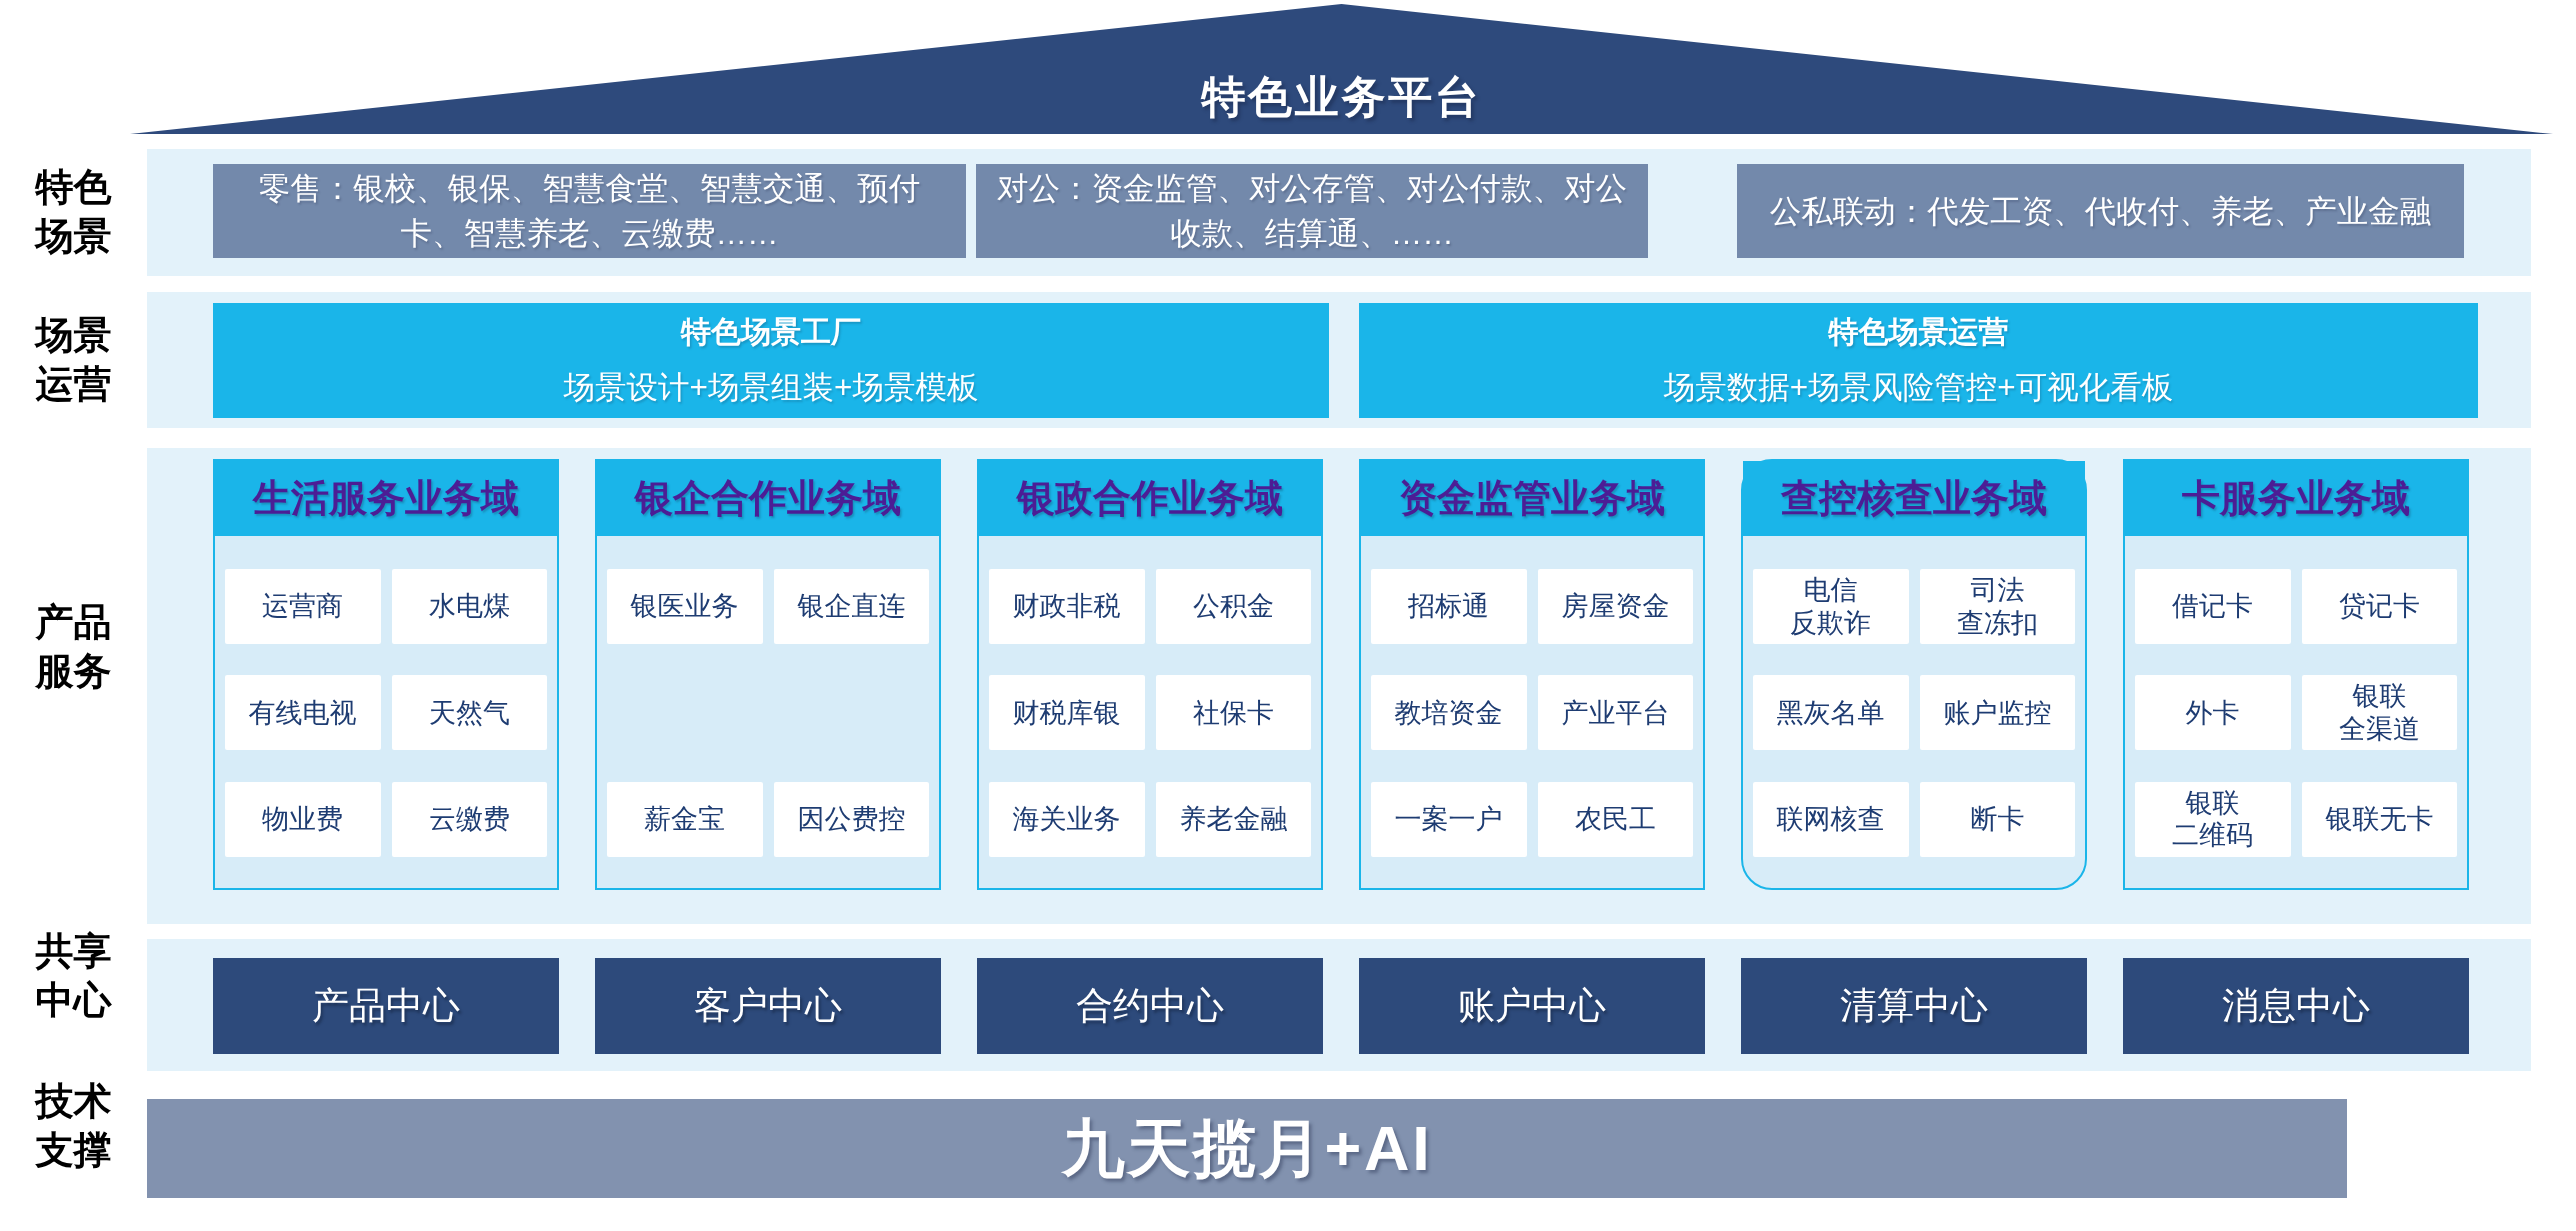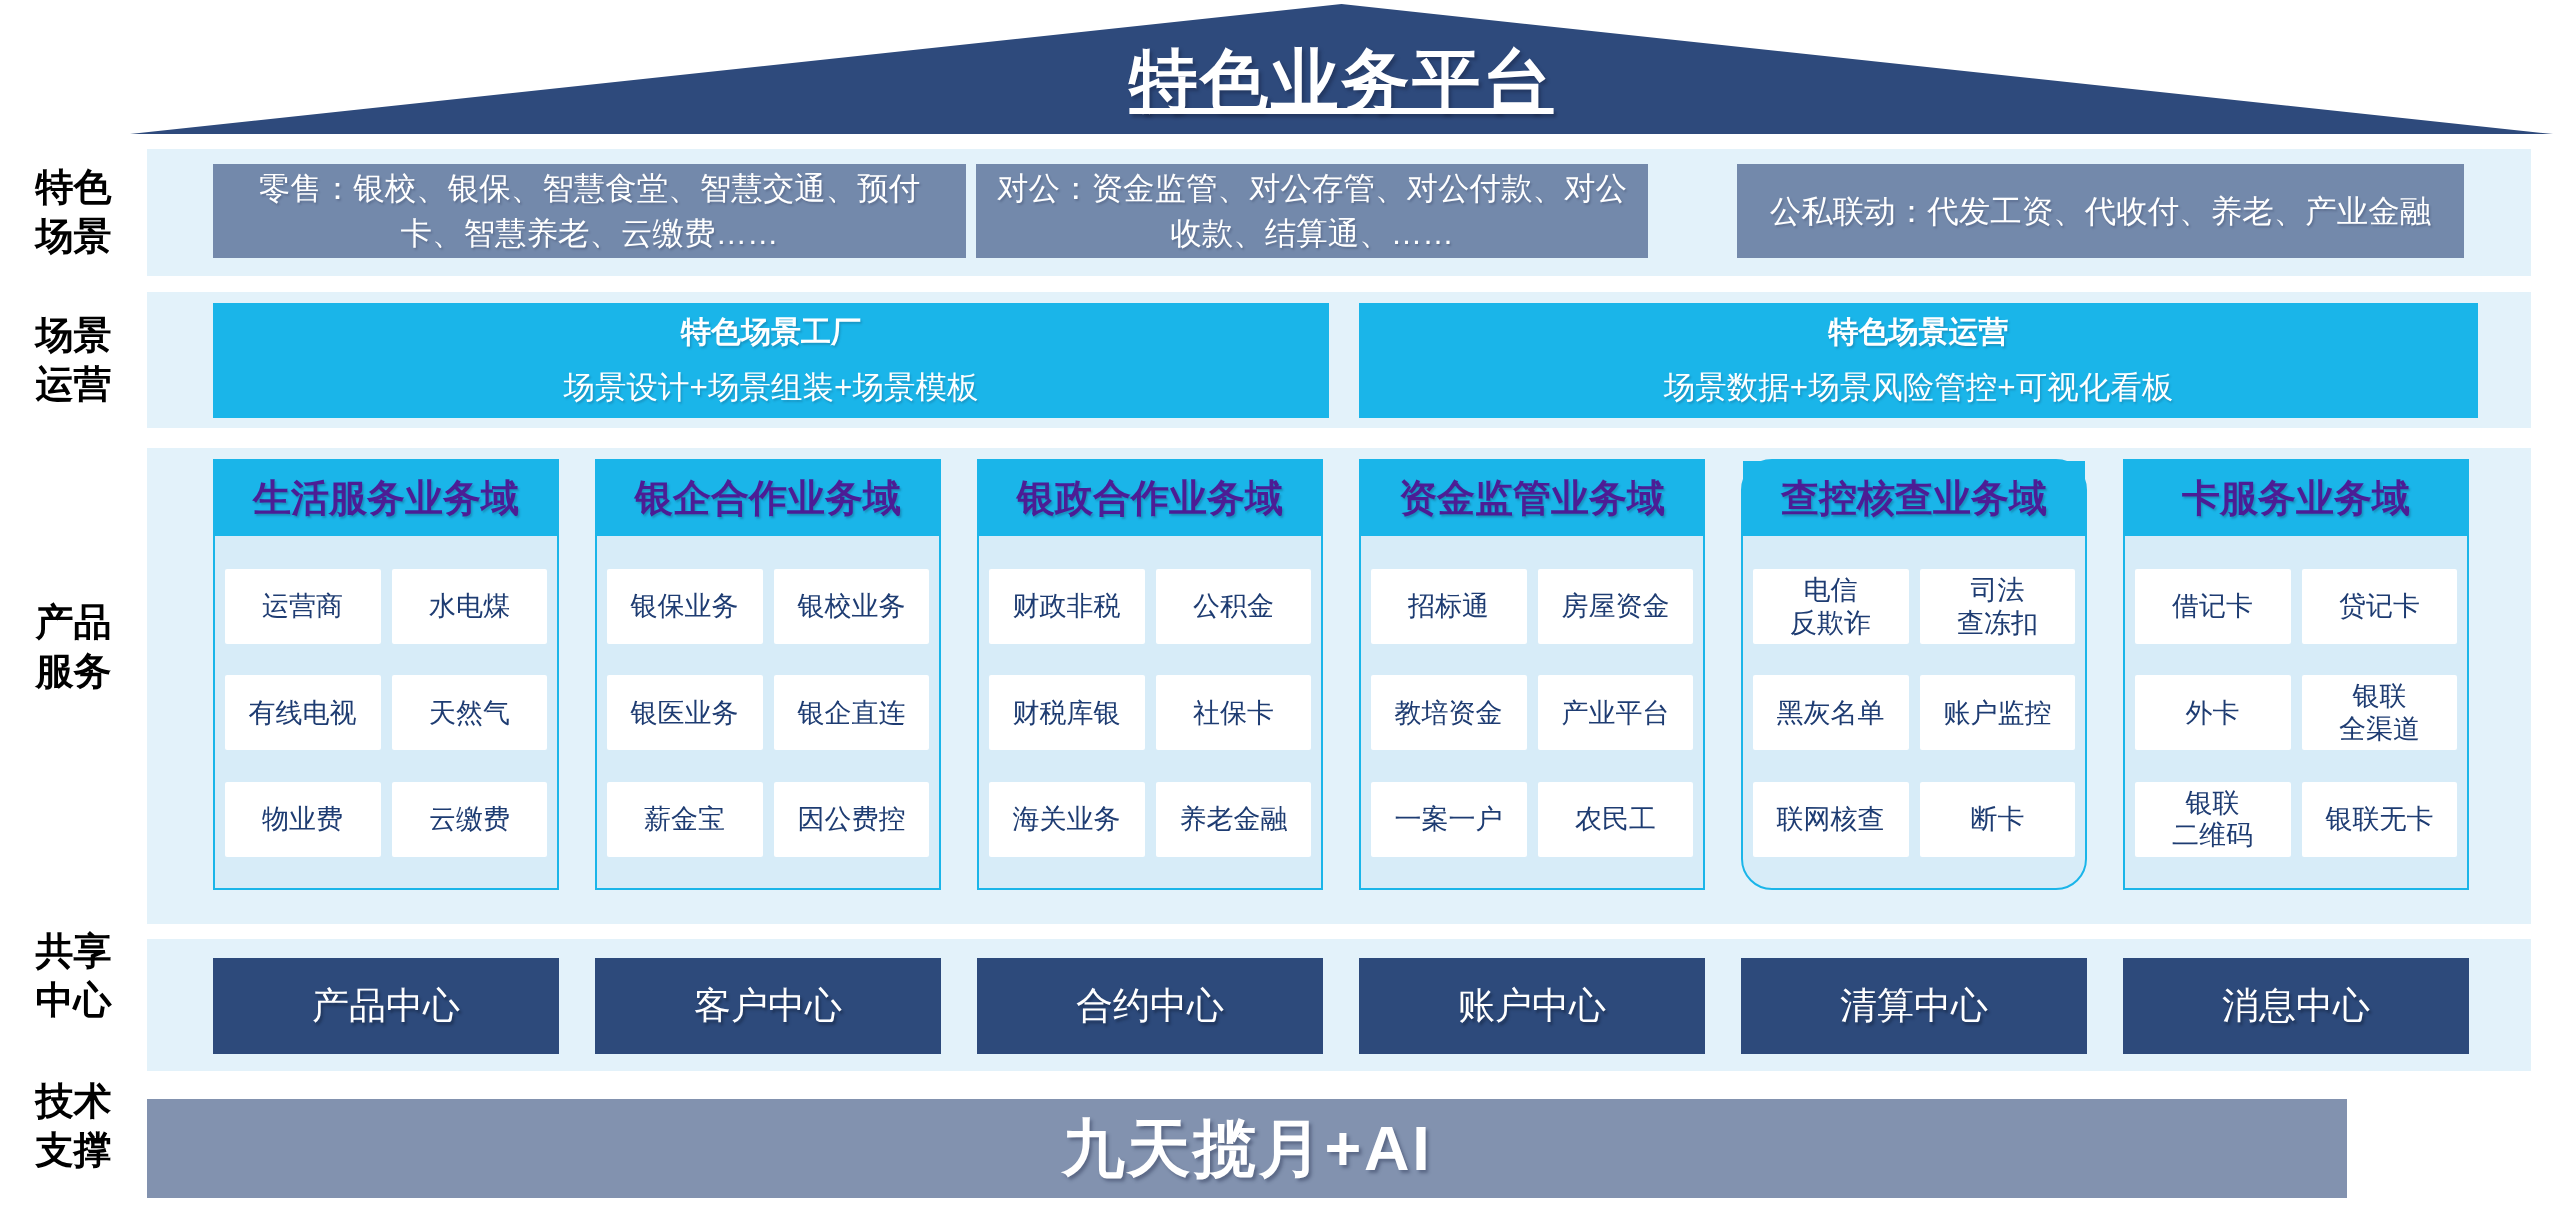--- a/index.html
+++ b/index.html
@@ -3,22 +3,22 @@
 <meta charset="utf-8">
 <style>
   html,body{margin:0;padding:0;background:#ffffff;}
   body{font-family:"Liberation Sans","DejaVu Sans",sans-serif;}
   .canvas{position:relative;width:2576px;height:1232px;background:#ffffff;overflow:hidden;}
 
   
   .roof{position:absolute;left:130px;top:4.1px;width:2423px;height:130px;
         background:#2e4a7c;clip-path:polygon(0 100%,50% 0,100% 100%);}
   .roof-title{position:absolute;left:0;right:0;bottom:6.8px;text-align:center;
-        color:#ffffff;font-size:68px;font-weight:bold;letter-spacing:2.7px;
-        text-shadow:2.7px 3.4px 3.4px rgba(20,30,60,.4);text-decoration:underline;}
+        color:#ffffff;font-size:44px;font-weight:bold;letter-spacing:2.7px;
+        text-shadow:2.7px 3.4px 3.4px rgba(20,30,60,.4);}
 
   
   .band{position:absolute;left:147px;width:2384px;background:#e3f2fa;}
   .band-scenes{top:149px;height:127px;}
   .band-ops{top:292px;height:136px;}
   .band-products{top:448px;height:476px;}
   .band-shared{top:939px;height:132px;}
 
   
   .rail-label{position:absolute;left:0;width:147px;display:flex;align-items:center;
@@ -129,24 +129,20 @@
         <div class="cell">物业费</div>
         <div class="cell">云缴费</div>
       </div>
     </div>
   </div>
 
   <div class="col col-2">
     <div class="col-header">银企合作业务域</div>
     <div class="col-body">
       <div class="cell-row">
-        <div class="cell">银保业务</div>
-        <div class="cell">银校业务</div>
-      </div>
-      <div class="cell-row">
         <div class="cell">银医业务</div>
         <div class="cell">银企直连</div>
       </div>
       <div class="cell-row">
         <div class="cell">薪金宝</div>
         <div class="cell">因公费控</div>
       </div>
     </div>
   </div>
 

